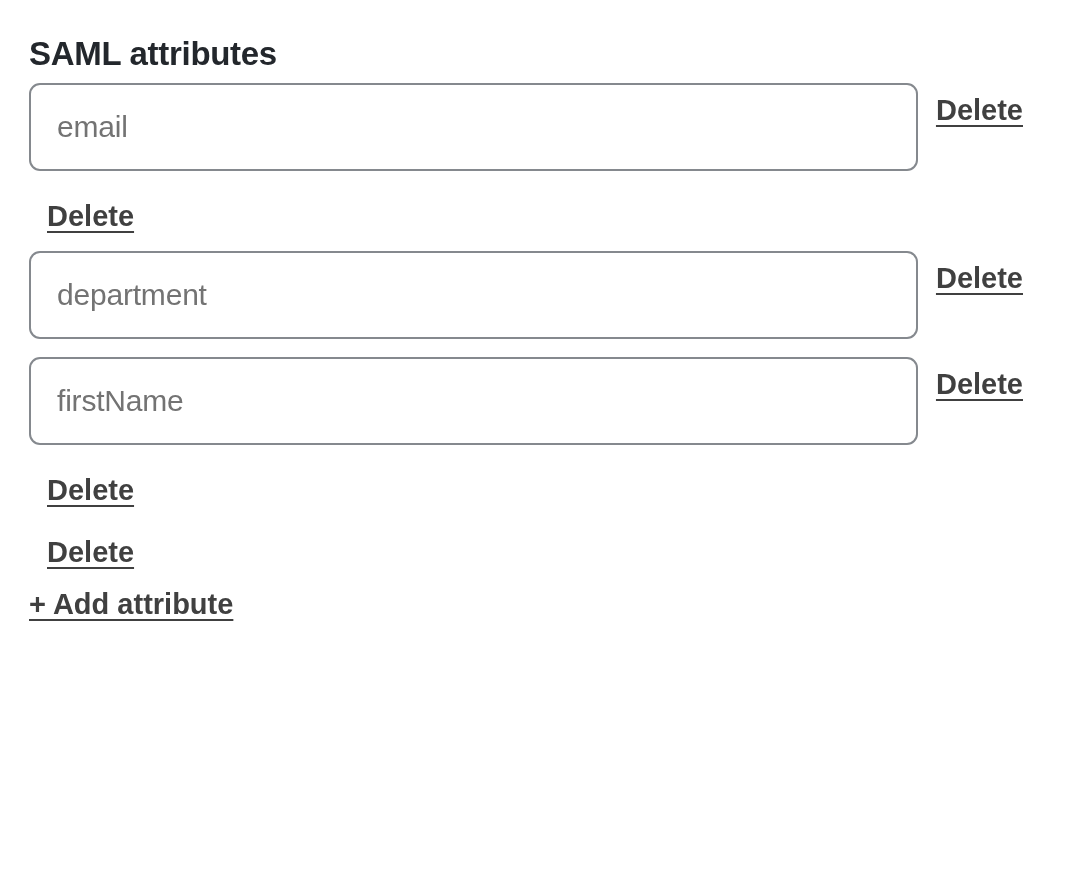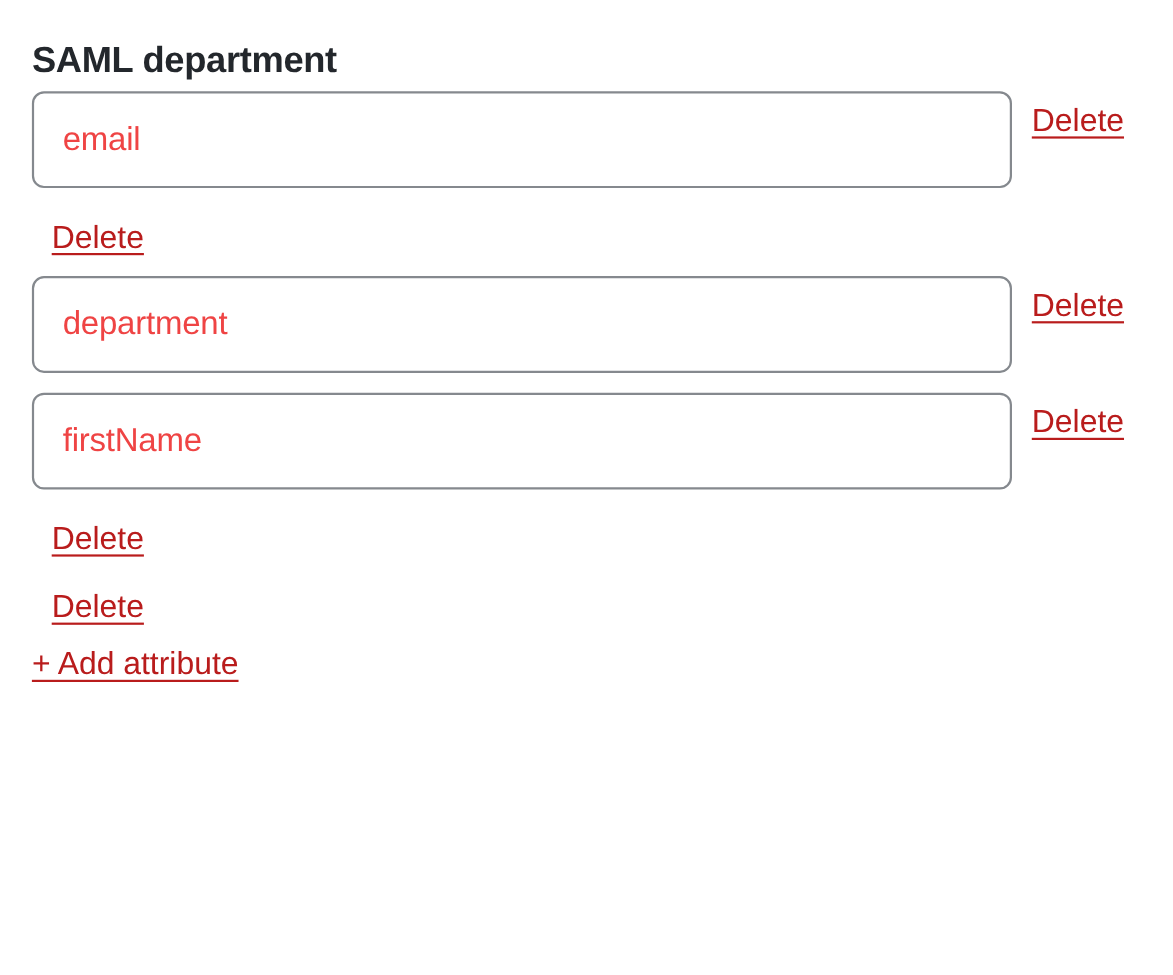--- a/index.html
+++ b/index.html
@@ -37,54 +37,55 @@
   }
   .attribute-input {
     width: 891px;
     height: 88px;
     border: 2px solid #85898e;
     border-radius: 11px;
     background: #ffffff;
     padding: 0 26px;
     font-family: "Liberation Sans", sans-serif;
     font-size: 30px;
-    color: #ef4444;
+    color: #737373;
     letter-spacing: -0.2px;
     outline: none;
   }
   .delete-cell {
     margin-left: 18px;
     padding-top: 10px;
     white-space: nowrap;
   }
   a.link {
-    color: #b91c1c;
+    color: #404040;
     text-decoration: underline;
     text-underline-offset: 5px;
     text-decoration-thickness: 2px;
     cursor: pointer;
+    font-weight: bold;
   }
   .delete-link {
     font-size: 29px;
     line-height: 34px;
   }
   .add-attribute {
     margin-top: 13px;
   }
   .add-attribute-link {
     font-size: 29px;
     line-height: 34px;
   }
 </style>
 </head>
 <body>
 
 <div class="container">
 
-  <h2 class="section-title">SAML department</h2>
+  <h2 class="section-title">SAML attributes</h2>
 
 
   <div class="rows">
 
     <div class="attribute-row">
       <input class="attribute-input" type="text" value="email" style="">
       <div class="delete-cell">
         <a class="link delete-link" href="#">Delete</a>
       </div>
     </div>

